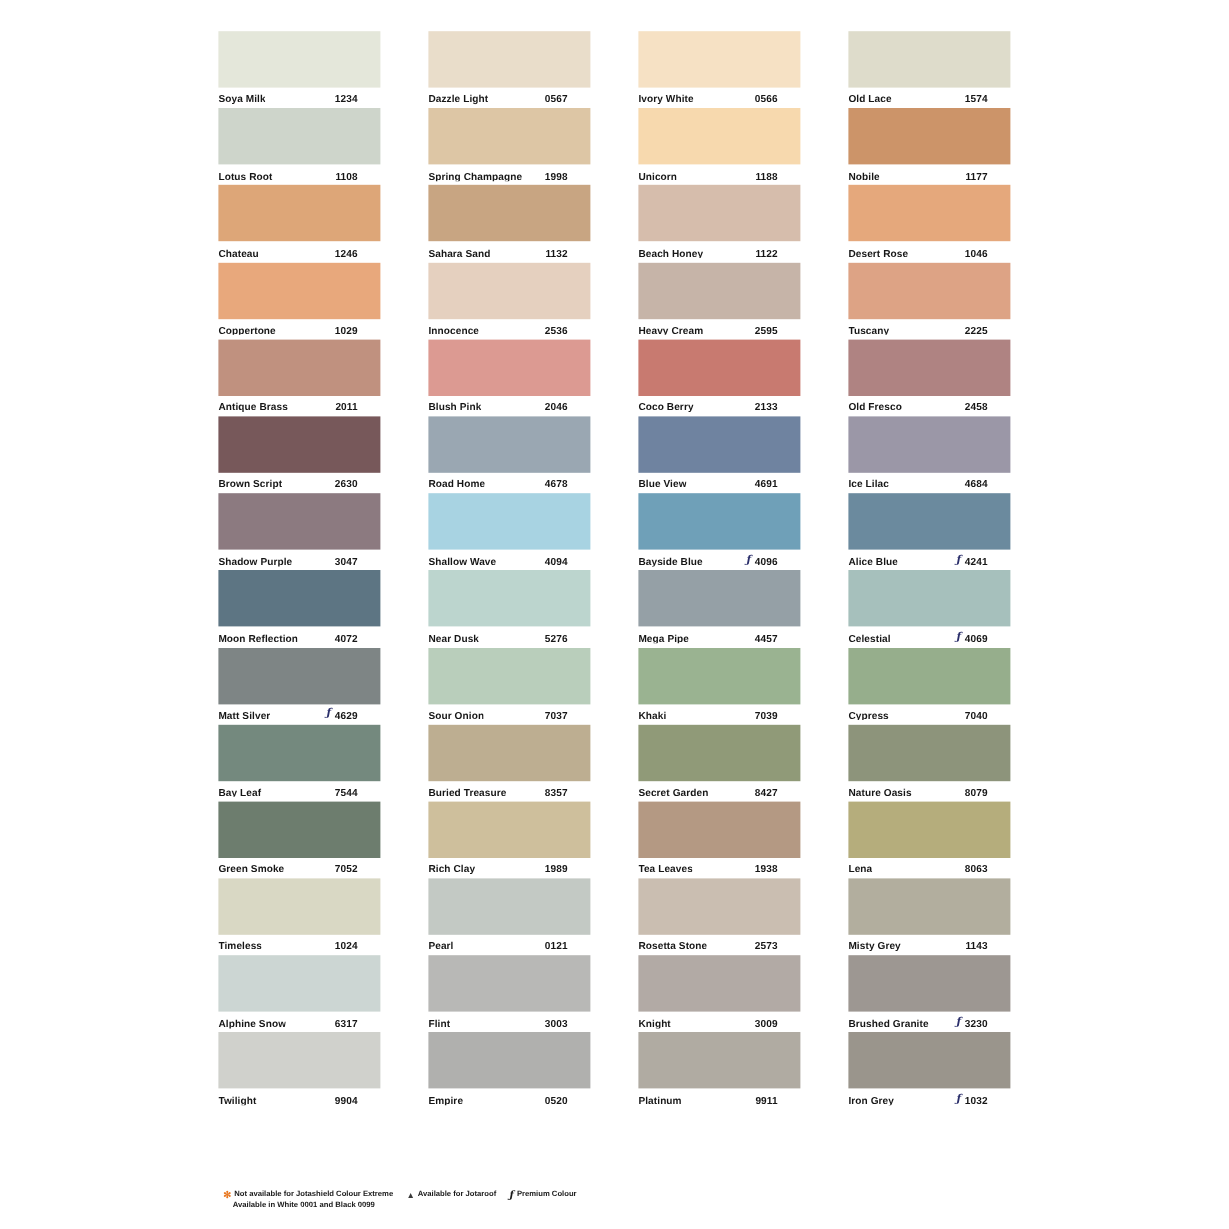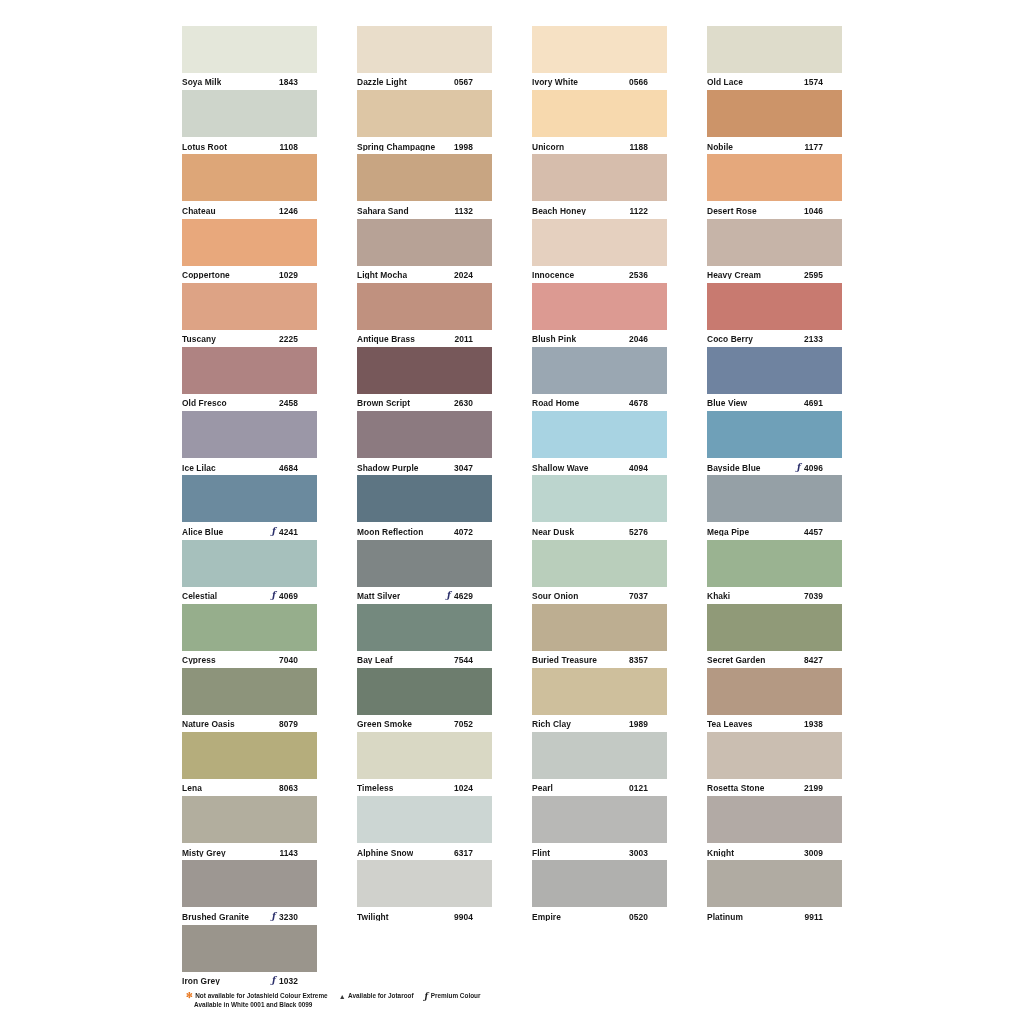--- a/index.html
+++ b/index.html
@@ -127,21 +127,21 @@
 <body>
 
 <div id="sheet">
 
   <div id="grid">
       <div class="chip">
         <div class="chip-swatch" style="background: rgb(228, 231, 218);"></div>
         <div class="chip-label">
           <span class="chip-name">Soya Milk</span>
           <span class="chip-code-wrap">
-            <span class="chip-code">1843</span>
+            <span class="chip-code">1234</span>
           </span>
         </div>
       </div>
       <div class="chip">
         <div class="chip-swatch" style="background: rgb(233, 221, 202);"></div>
         <div class="chip-label">
           <span class="chip-name">Dazzle Light</span>
           <span class="chip-code-wrap">
             <span class="chip-code">0567</span>
           </span>
@@ -236,29 +236,20 @@
             <span class="chip-code">1046</span>
           </span>
         </div>
       </div>
       <div class="chip">
         <div class="chip-swatch" style="background: rgb(232, 168, 124);"></div>
         <div class="chip-label">
           <span class="chip-name">Coppertone</span>
           <span class="chip-code-wrap">
             <span class="chip-code">1029</span>
-          </span>
-        </div>
-      </div>
-      <div class="chip">
-        <div class="chip-swatch" style="background: rgb(183, 162, 150);"></div>
-        <div class="chip-label">
-          <span class="chip-name">Light Mocha</span>
-          <span class="chip-code-wrap">
-            <span class="chip-code">2024</span>
           </span>
         </div>
       </div>
       <div class="chip">
         <div class="chip-swatch" style="background: rgb(229, 208, 191);"></div>
         <div class="chip-label">
           <span class="chip-name">Innocence</span>
           <span class="chip-code-wrap">
             <span class="chip-code">2536</span>
           </span>
@@ -554,21 +545,21 @@
           <span class="chip-code-wrap">
             <span class="chip-code">0121</span>
           </span>
         </div>
       </div>
       <div class="chip">
         <div class="chip-swatch" style="background: rgb(202, 190, 177);"></div>
         <div class="chip-label">
           <span class="chip-name">Rosetta Stone</span>
           <span class="chip-code-wrap">
-            <span class="chip-code">2199</span>
+            <span class="chip-code">2573</span>
           </span>
         </div>
       </div>
       <div class="chip">
         <div class="chip-swatch" style="background: rgb(178, 174, 158);"></div>
         <div class="chip-label">
           <span class="chip-name">Misty Grey</span>
           <span class="chip-code-wrap">
             <span class="chip-code">1143</span>
           </span>

